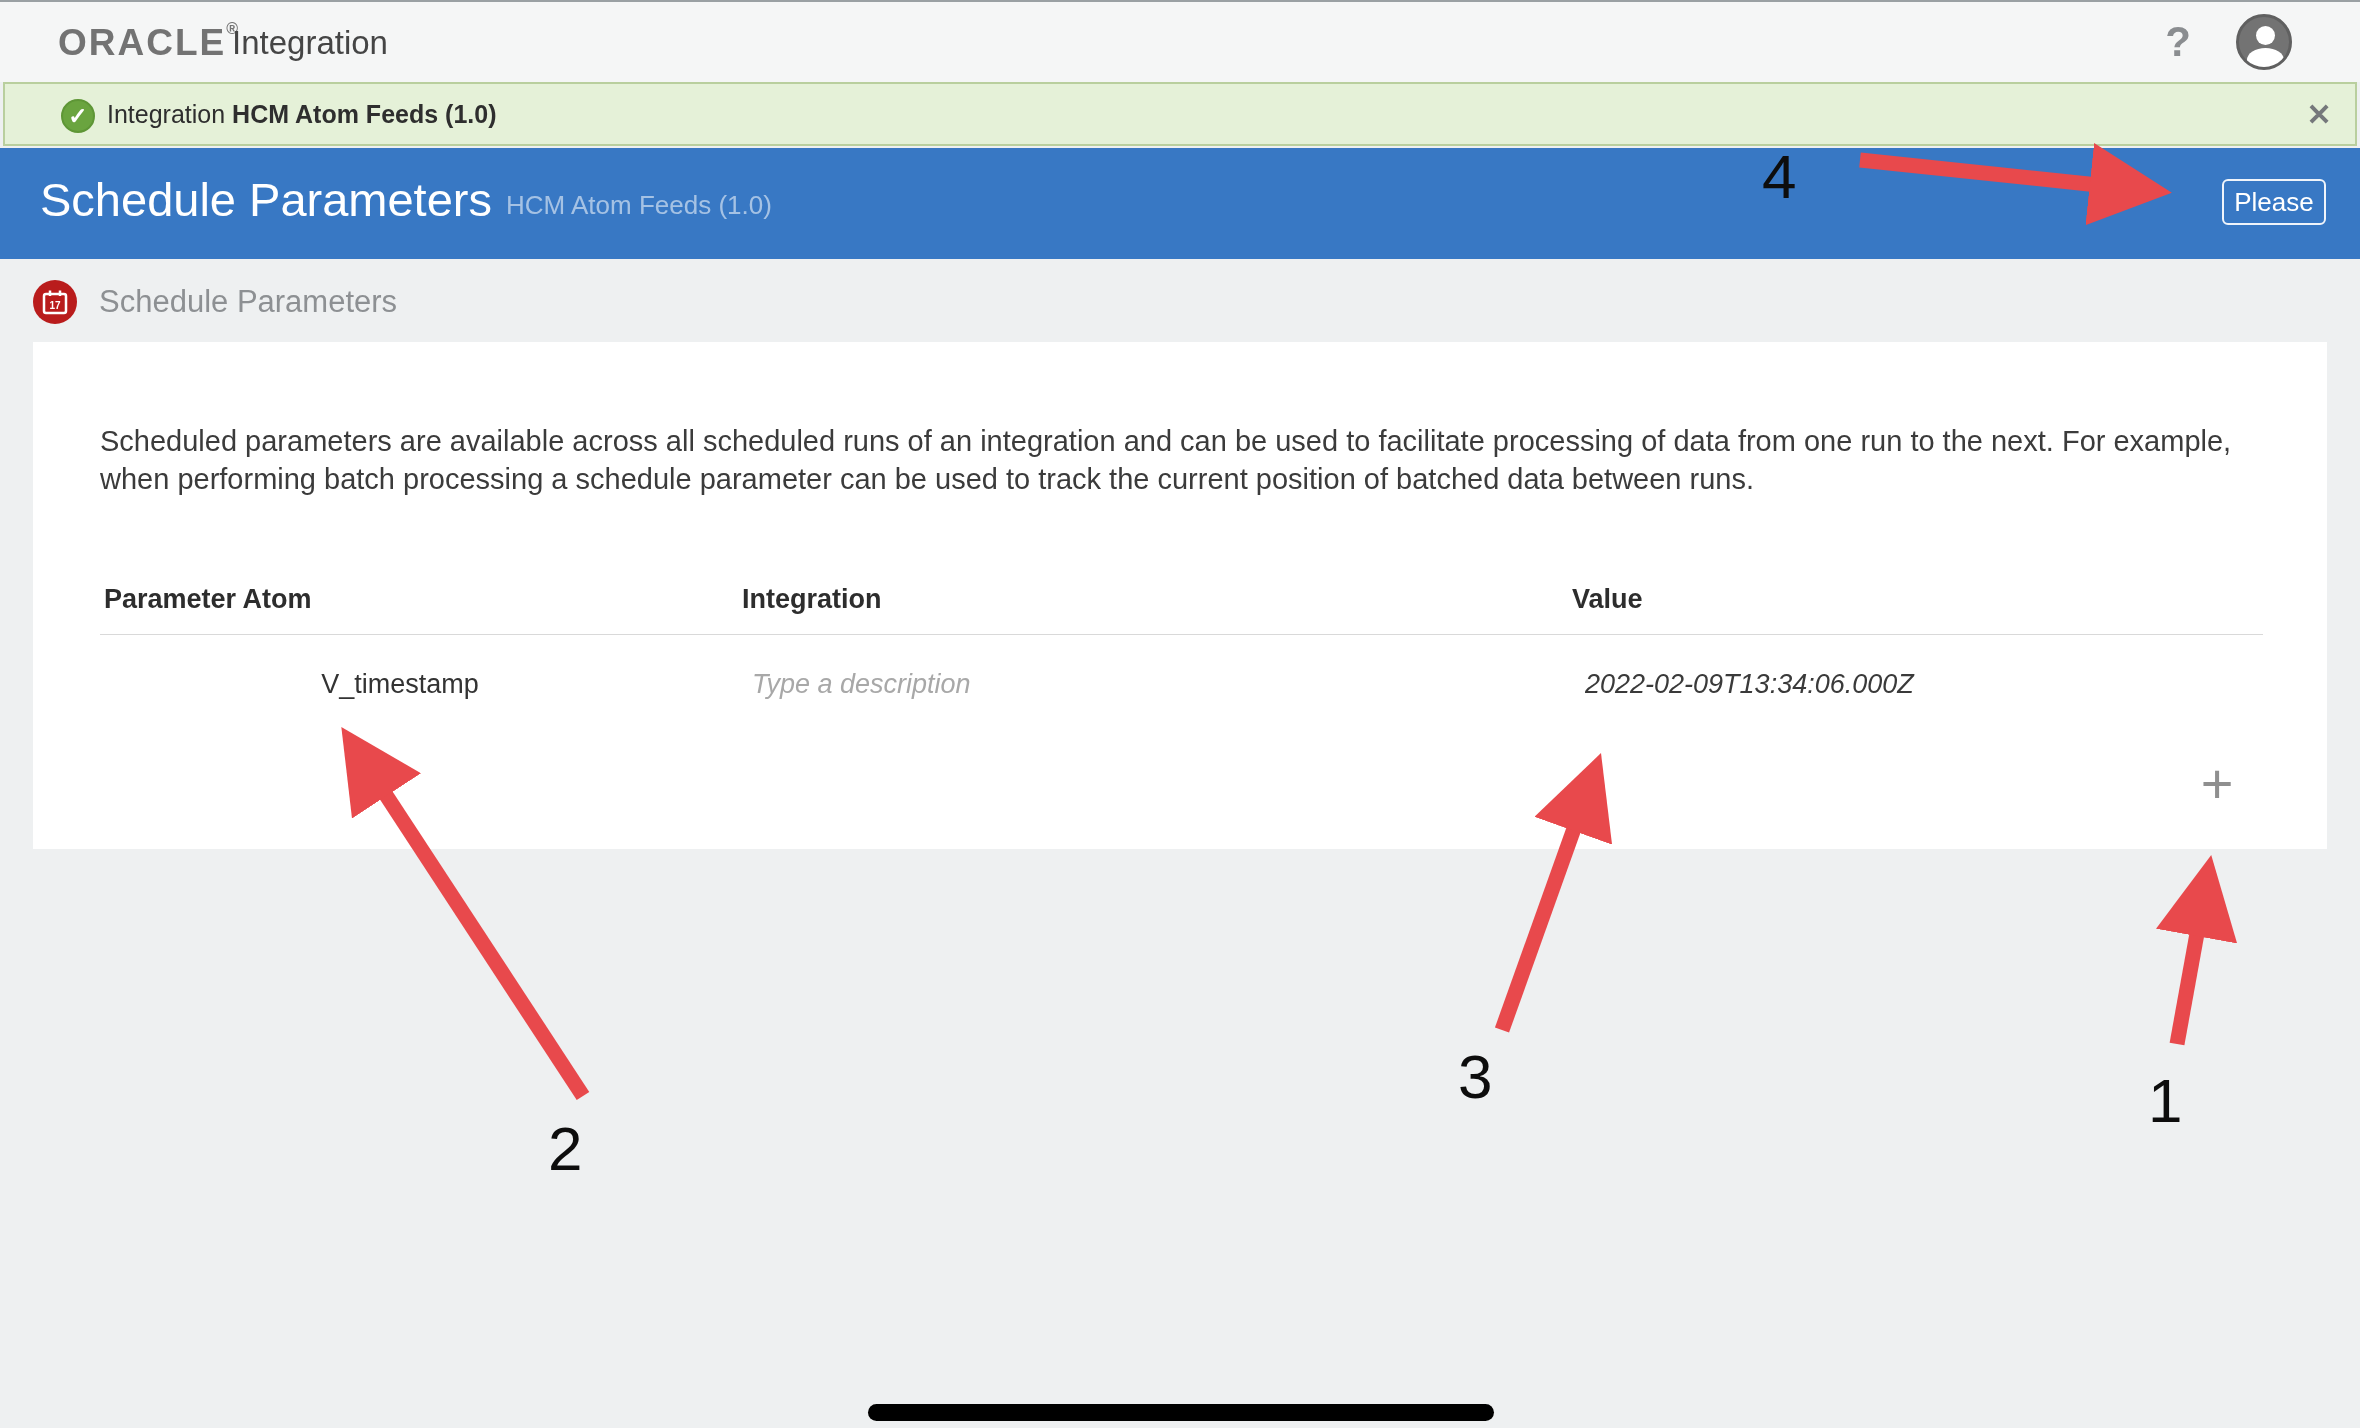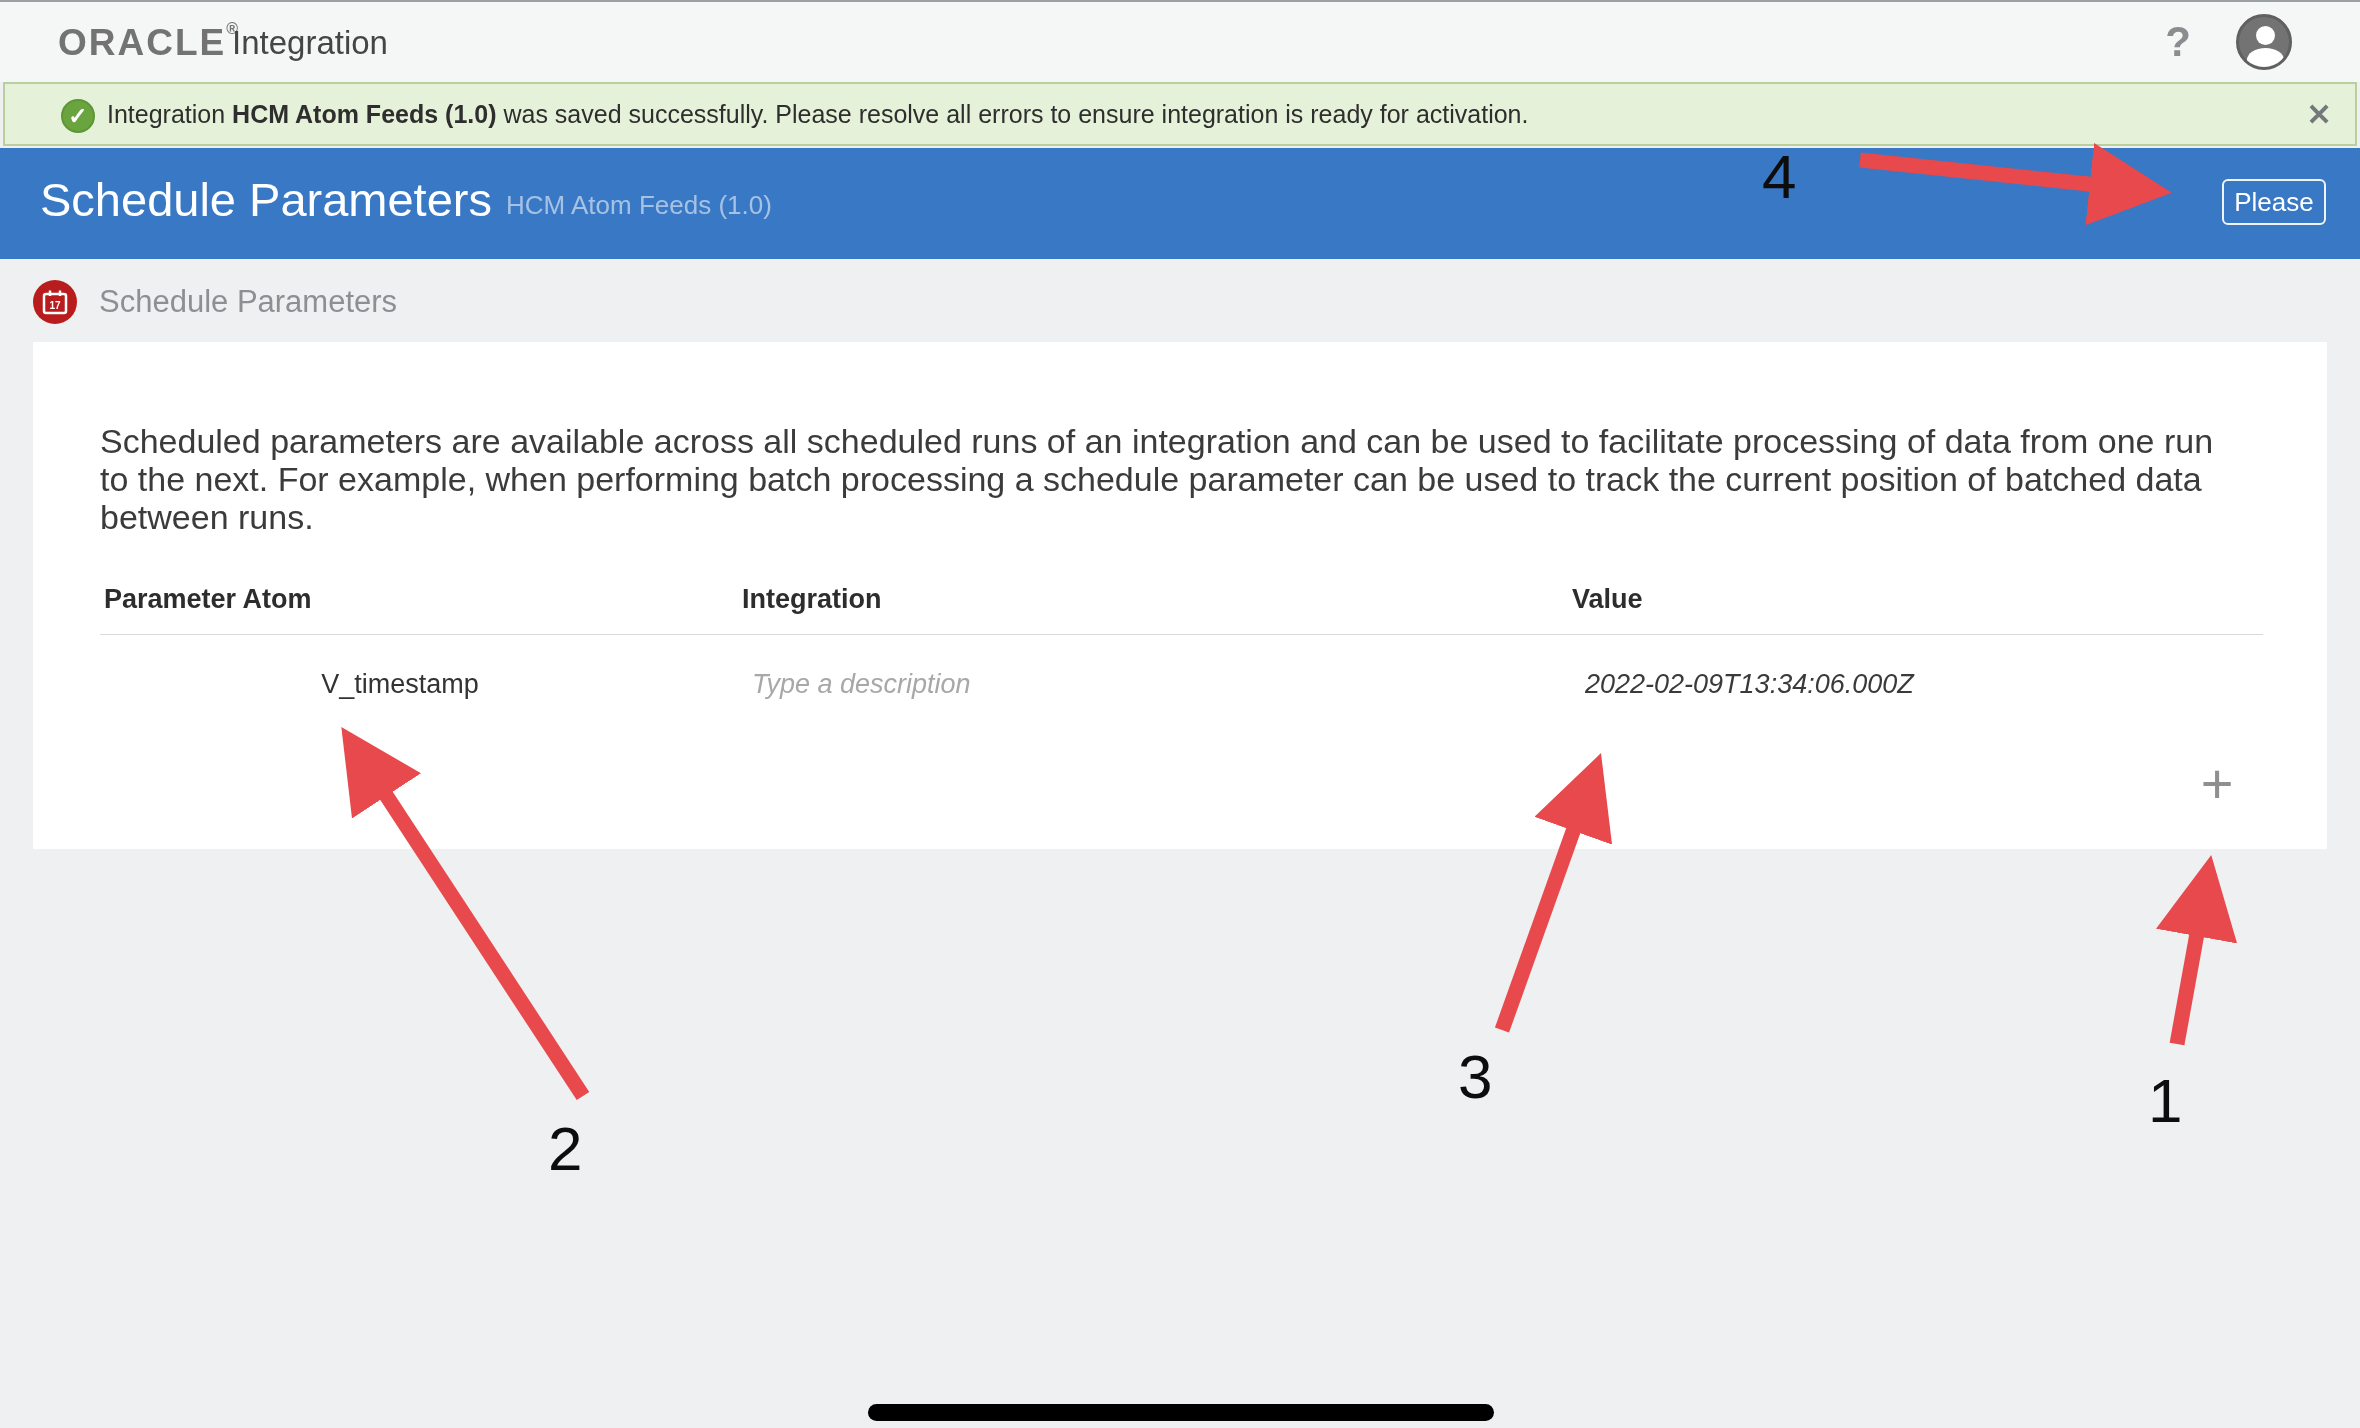--- a/index.html
+++ b/index.html
@@ -39,21 +39,21 @@
   .close-btn{position:absolute;left:2222px;top:31px;width:104px;height:46px;background:transparent;
     border:2px solid rgba(255,255,255,0.92);border-radius:6px;color:#fff;font-size:26px;
     font-family:"Liberation Sans",sans-serif;cursor:pointer;}
   
   .section-head{position:absolute;left:33px;top:278px;display:flex;align-items:center;}
   .cal-circle{width:44px;height:44px;border-radius:50%;background:#b91c1c;
     display:flex;align-items:center;justify-content:center;}
   .section-title{margin-left:22px;font-size:31px;color:#8d9093;}
   
   .card{position:absolute;left:33px;top:340px;width:2294px;height:507px;background:#ffffff;}
-  .card-desc{position:absolute;left:67px;top:80px;width:2150px;font-size:34px;line-height:38px;color:#3b3b3b;}
+  .card-desc{position:absolute;left:67px;top:80px;width:2150px;font-size:29px;line-height:38px;color:#3b3b3b;}
   .card-hint{position:absolute;left:67px;top:176px;font-size:27px;color:#abafbc;}
   .th{position:absolute;top:242px;font-size:27px;font-weight:700;color:#2d2d2d;}
   .th-name{left:71px;} .th-desc{left:709px;} .th-value{left:1539px;}
   .divider{position:absolute;left:67px;top:292px;width:2163px;height:0;border-top:1px solid #d9d9d9;}
   .cell-input{position:absolute;top:326px;border:none;background:transparent;outline:none;
     font-size:27px;font-family:"Liberation Sans",sans-serif;color:#333;}
   .cell-name{left:87px;width:560px;text-align:center;}
   .cell-desc{left:717px;width:760px;font-style:italic;}
   .cell-desc::placeholder{color:#a8a8a8;font-style:italic;opacity:1;}
   .cell-value{left:1550px;width:640px;font-style:italic;color:#3a3a3a;}
@@ -77,21 +77,21 @@
     <div class="product">Integration</div>
     <button class="help">?</button>
     <div class="avatar">
       <div class="head"></div>
       <div class="body"></div>
     </div>
   </div>
 
   <div class="banner">
     <div class="check-circle">✓</div>
-    <div class="banner-text"><span>Integration </span><b>HCM Atom Feeds (1.0)</b><span> was saved successfully. Please resolve all errors to ensure integration is ready for activation.</span></div>
+    <div class="banner-text"><span>Integration </span><b>HCM Atom Feeds (1.0)</b></div>
     <button class="banner-close">✕</button>
   </div>
 
   <div class="bluebar">
     <div class="page-title">Schedule Parameters</div>
     <div class="page-subtitle">HCM Atom Feeds (1.0)</div>
     <button class="close-btn">Please</button>
   </div>
 
   <div class="section-head">

